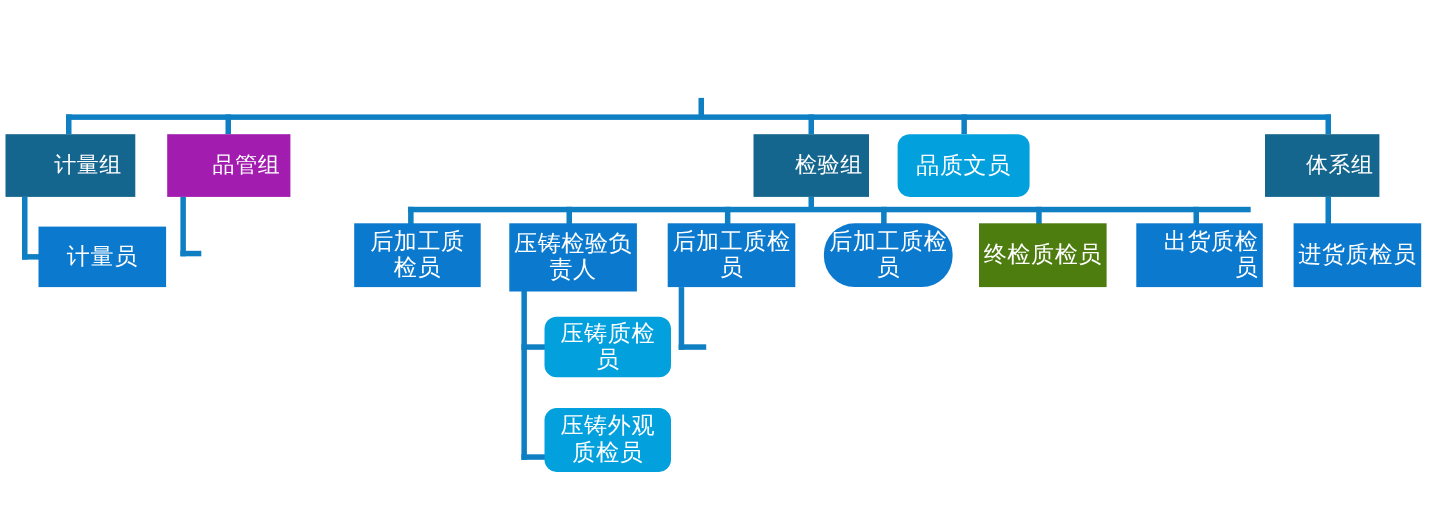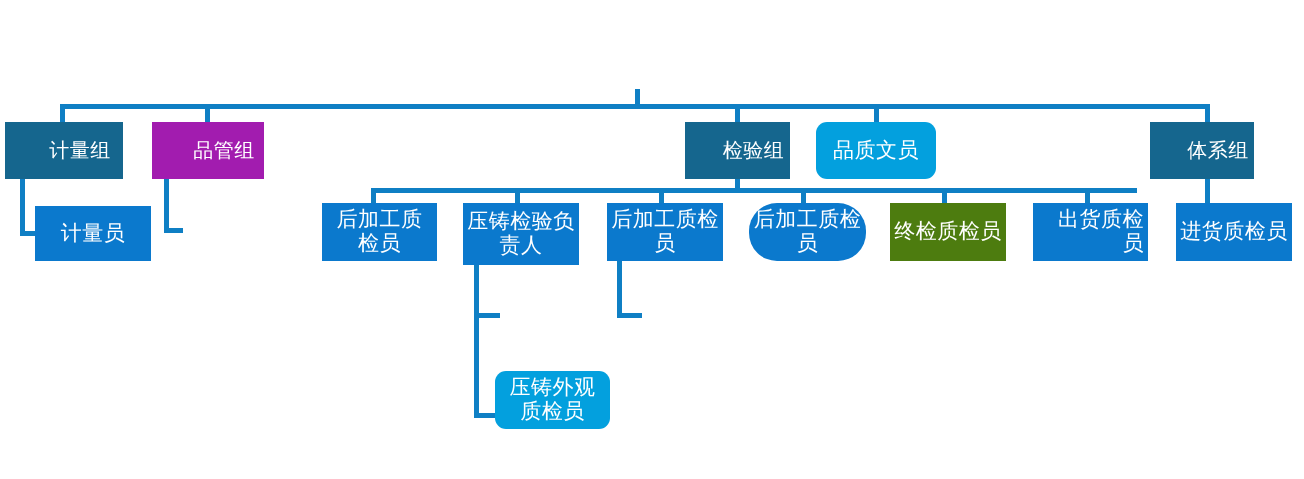--- a/index.html
+++ b/index.html
@@ -118,16 +118,19 @@
     </div>
     <div class="node lvl-staff" style="left: 890px; top: 203px; width: 116px; height: 58px; background: #4d7c0f; color: rgb(255, 255, 255);">
       <span>终检质检员</span>
     </div>
     <div class="node lvl-staff" style="left: 1033px; top: 203px; width: 115px; height: 58px; background: rgb(11, 121, 205); color: rgb(255, 255, 255); text-align: right;">
       <span>出货质检员</span>
     </div>
     <div class="node lvl-staff" style="left: 1176px; top: 203px; width: 116px; height: 58px; background: rgb(11, 121, 205); color: rgb(255, 255, 255);">
       <span>进货质检员</span>
     </div>
+    <div class="node lvl-sub" style="left: 495px; top: 288px; width: 115px; height: 55px; background: rgb(3, 160, 222); color: rgb(255, 255, 255);">
+      <span>压铸质检员</span>
+    </div>
     <div class="node lvl-sub" style="left: 495px; top: 371px; width: 115px; height: 58px; background: rgb(3, 160, 222); color: rgb(255, 255, 255);">
       <span>压铸外观质检员</span>
     </div>
   </div>
 
 </body></html>

